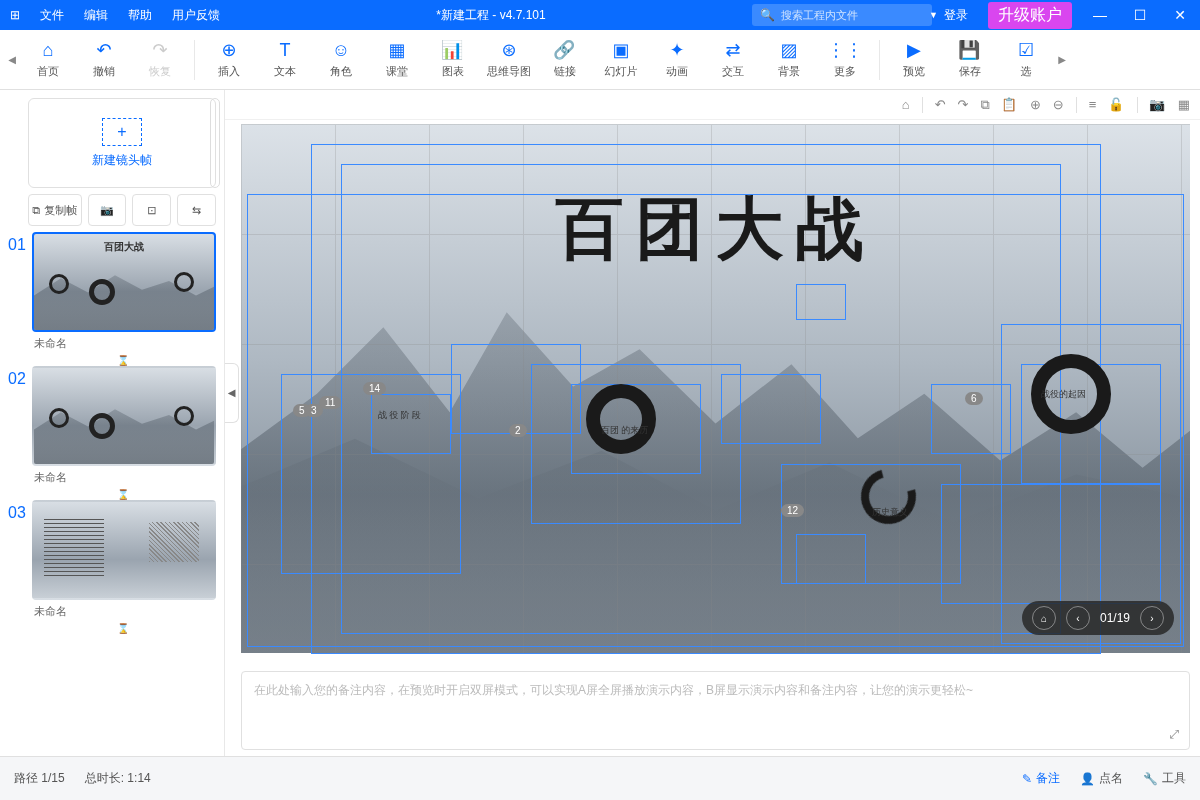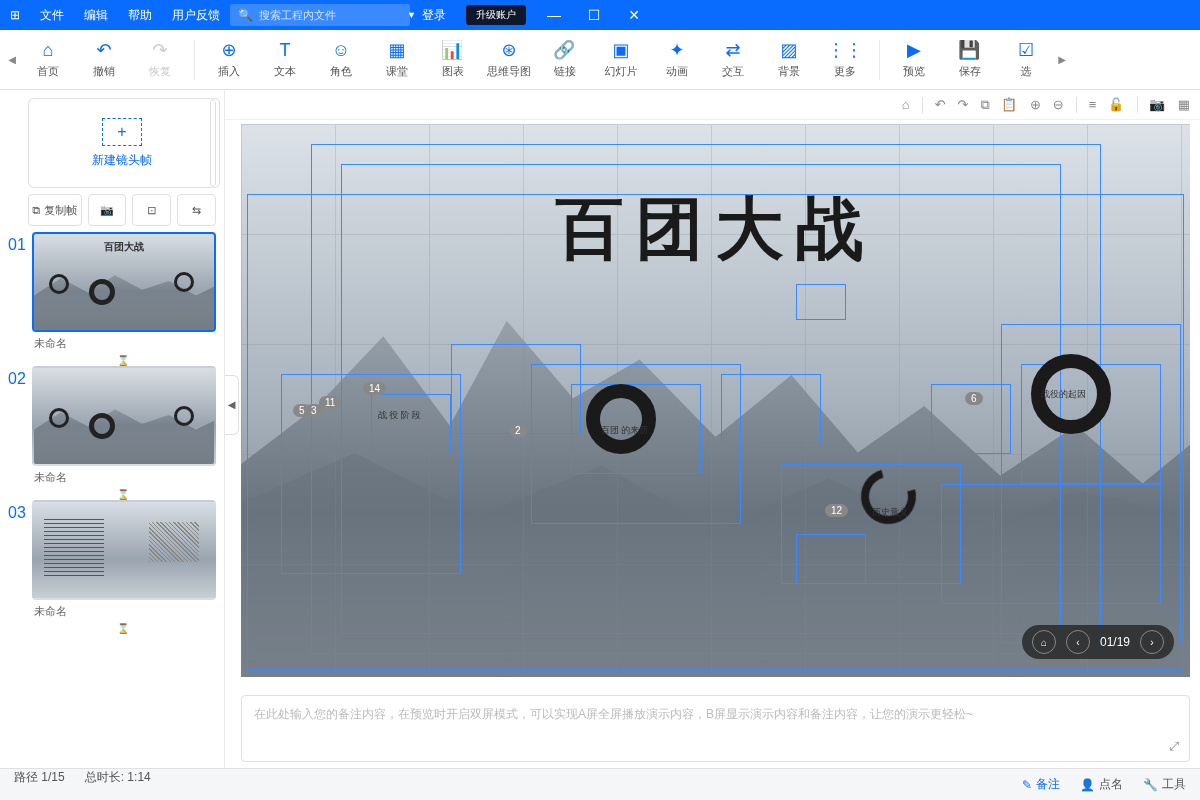--- a/index.html
+++ b/index.html
@@ -6,21 +6,21 @@
 body { width: 1200px; height: 800px; overflow: hidden; background: #fff; display: flex; flex-direction: column; }
 
 .titlebar { height: 30px; background: #0a6cff; display: flex; align-items: center; color: #fff; font-size: 12px; }
 .titlebar .logo { width: 30px; text-align: center; }
 .titlebar .menu-item { padding: 0 10px; cursor: pointer; }
 .titlebar .title { flex: 1; text-align: center; }
 .titlebar .search { width: 180px; height: 22px; background: #3a8aff; border-radius: 3px; display: flex; align-items: center; padding: 0 8px; gap: 6px; }
 .titlebar .search input { background: transparent; border: none; color: #fff; font-size: 11px; flex: 1; outline: none; }
 .titlebar .search input::placeholder { color: #cfe3ff; }
 .titlebar .login { padding: 0 12px; }
-.titlebar .upgrade { background: #0f172a; color: #fff; padding: 3px 10px; border-radius: 3px; margin: 0 8px; font-size: 10px; }
+.titlebar .upgrade { background: #d946ef; color: #fff; padding: 3px 10px; border-radius: 3px; margin: 0 8px; font-size: 16px; }
 .titlebar .winbtn { width: 40px; text-align: center; font-size: 14px; }
 
 .toolbar { height: 60px; background: #fff; border-bottom: 1px solid #e0e0e0; display: flex; align-items: center; padding: 0 4px; }
 .toolbar .navbtn { width: 16px; text-align: center; color: #888; font-size: 10px; }
 .toolbar .tool { width: 56px; display: flex; flex-direction: column; align-items: center; gap: 4px; cursor: pointer; padding: 4px 0; }
 .toolbar .tool .ico { width: 20px; height: 20px; color: #0a6cff; font-size: 18px; display: flex; align-items: center; justify-content: center; }
 .toolbar .tool .lbl { font-size: 11px; color: #555; }
 .toolbar .tool.disabled .ico, .toolbar .tool.disabled .lbl { color: #ccc; }
 .toolbar .sep { width: 1px; height: 40px; background: #e8e8e8; margin: 0 6px; }
 
@@ -57,37 +57,38 @@
 .canvas .grid { position: absolute; inset: 0; background-image: linear-gradient(#888 1px, transparent 1px), linear-gradient(90deg, #888 1px, transparent 1px); background-size: 94px 110px; opacity: .25; }
 .canvas .maintitle { position: absolute; top: 60px; left: 0; right: 0; text-align: center; font-family: "KaiTi", serif; font-size: 68px; font-weight: 900; color: #1a1a1a; letter-spacing: 12px; }
 .canvas .sel { position: absolute; border: 1px solid #3a8aff; }
 .canvas .ink { position: absolute; border: 10px solid #1a1a1a; border-radius: 50%; filter: blur(.4px); }
 .canvas .badge { position: absolute; background: #888; color: #fff; font-size: 10px; padding: 1px 6px; border-radius: 8px; }
 .canvas .sublbl { position: absolute; font-size: 9px; color: #333; font-family: Liberation Serif, serif; }
 
 .page-nav { position: absolute; right: 16px; bottom: 18px; height: 34px; background: rgba(40,40,40,.85); border-radius: 17px; display: flex; align-items: center; gap: 10px; padding: 0 10px; color: #fff; font-size: 12px; }
 .page-nav .pn { width: 24px; height: 24px; border: 1px solid rgba(255,255,255,.4); border-radius: 50%; display: flex; align-items: center; justify-content: center; font-size: 10px; }
 
-.notes { height: 67px; margin: 6px 10px 6px 16px; border: 1px solid #e0e0e0; border-radius: 4px; padding: 10px 12px; font-size: 12px; color: #bbb; position: relative; }
+.notes { height: 79px; margin: 6px 10px 6px 16px; border: 1px solid #e0e0e0; border-radius: 4px; padding: 10px 12px; font-size: 12px; color: #bbb; position: relative; }
 .notes .expand { position: absolute; right: 10px; bottom: 8px; color: #888; }
 
-.statusbar { height: 32px; background: #f5f6f8; border-top: 1px solid #e0e0e0; display: flex; font-size: 12px; color: #555; padding: 0 14px; gap: 20px; }
+.statusbar { height: 44px; background: #f5f6f8; border-top: 1px solid #e0e0e0; display: flex; align-items: center; font-size: 12px; color: #555; padding: 0 14px; gap: 20px; }
 .statusbar .spacer { flex: 1; }
 .statusbar .sb { display: flex; align-items: center; gap: 4px; }
 .statusbar .sb.active { color: #0a6cff; }
 </style>
 </head>
 <body>
 
 <div class="titlebar">
   <div class="logo">⊞</div>
   <div class="menu-item">文件</div>
   <div class="menu-item">编辑</div>
   <div class="menu-item">帮助</div>
   <div class="menu-item">用户反馈</div>
+  <div class="title">*新建工程 - v4.7.101</div>
   <div class="search">
     <span>🔍</span>
     <input placeholder="搜索工程内文件" style="">
     <span style="font-size:9px">▼</span>
   </div>
   <div class="login">登录</div>
   <div class="upgrade">升级账户</div>
   <div class="winbtn">—</div>
   <div class="winbtn">☐</div>
   <div class="winbtn">✕</div>
@@ -282,21 +283,21 @@
         <div class="ink" style="left:620px;top:345px;width:55px;height:55px;border-width:8px;border-top-color:transparent;transform:rotate(30deg)"></div>
         <div class="ink" style="left:790px;top:230px;width:80px;height:80px;border-width:14px"></div>
 
         <div id="badges">
             <div class="badge" style="left: 52px; top: 280px;">5</div>
             <div class="badge" style="left: 64px; top: 280px;">3</div>
             <div class="badge" style="left: 78px; top: 272px;">11</div>
             <div class="badge" style="left: 122px; top: 258px;">14</div>
             <div class="badge" style="left: 268px; top: 300px;">2</div>
             <div class="badge" style="left: 724px; top: 268px;">6</div>
-            <div class="badge" style="left: 584px; top: 380px;">12</div>
+            <div class="badge" style="left: 540px; top: 380px;">12</div>
           </div>
         <div id="sublabels">
             <div class="sublbl" style="left: 137px; top: 285px;">战 役 阶 段</div>
             <div class="sublbl" style="left: 360px; top: 300px;">百团 的来历</div>
             <div class="sublbl" style="left: 631px; top: 382px;">历史意义</div>
             <div class="sublbl" style="left: 800px; top: 264px;">战役的起因</div>
           </div>
 
         <div class="page-nav">
           <div class="pn">⌂</div>

